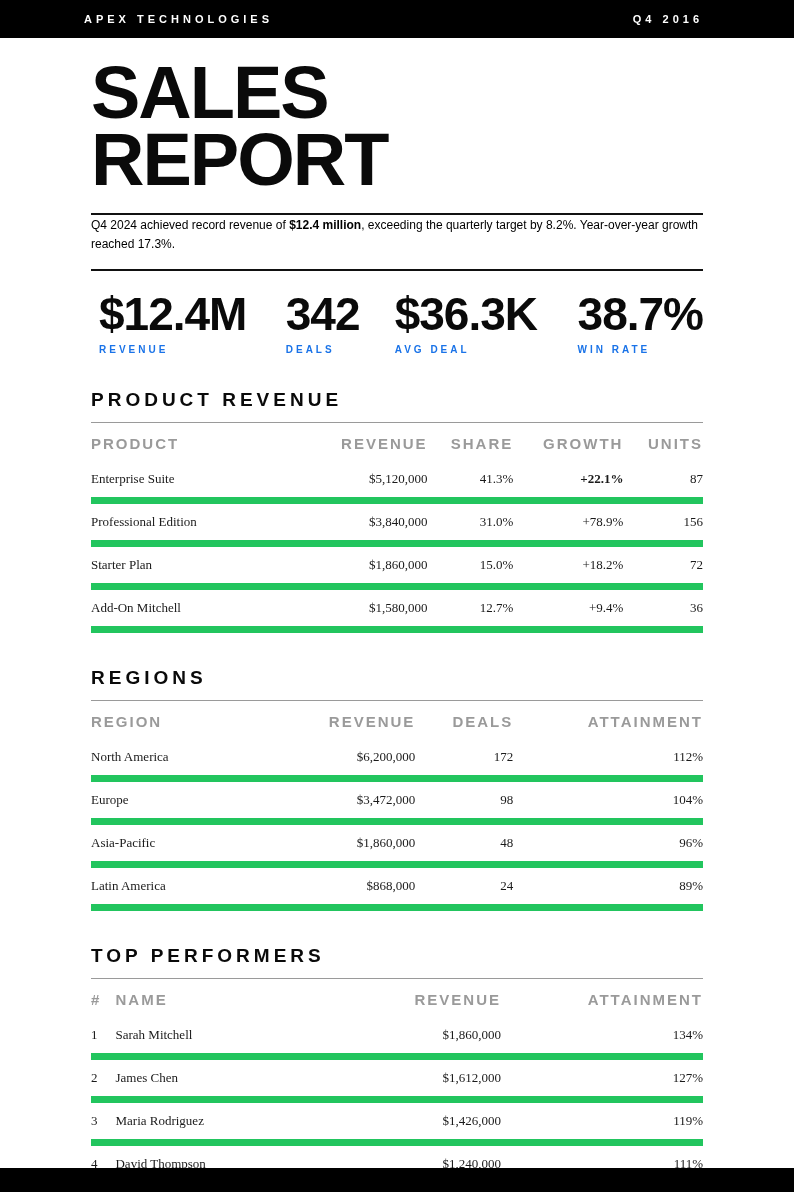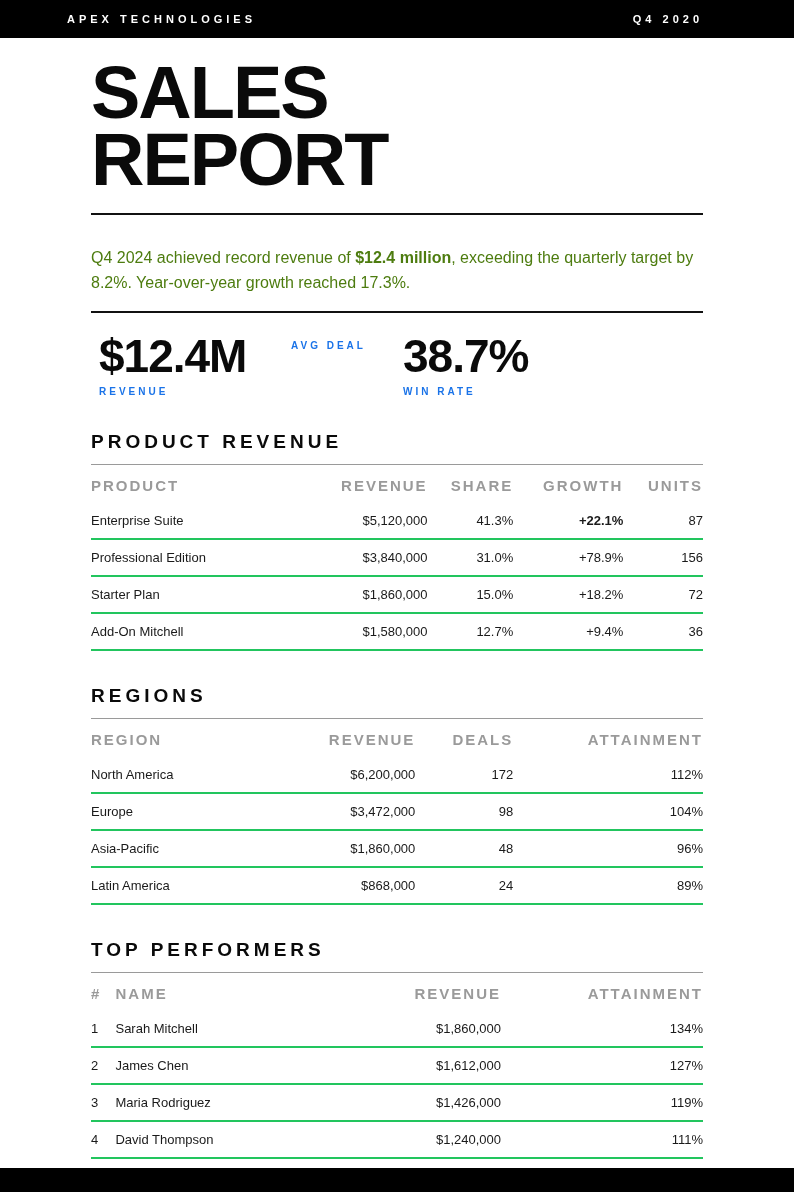--- a/index.html
+++ b/index.html
@@ -5,48 +5,49 @@
   * { margin:0; padding:0; box-sizing:border-box; }
   html,body { width:794px; }
   body {
     height:1192px; position:relative; overflow:hidden;
     background:#ffffff; color:#111;
     font-family:"Liberation Sans","DejaVu Sans",sans-serif;
   }
   .topbar {
     background:#000; color:#fff; height:38px;
     display:flex; align-items:center; justify-content:space-between;
-    padding:0 91px 0 67px;
+    padding:0 91px 0 84px;
     font-size:11px; font-weight:bold; letter-spacing:4px;gap:20px;
   }
   .page { padding:0 91px; width:794px; }
   .big-title { margin-top:22px; font-size:74px; font-weight:900; letter-spacing:-2px; line-height:0.90; color:#0a0a0a; }
   .rule-dark { border:none; border-top:2px solid #111; margin-top:20px; }
-  .summary { margin-top:30px; font-size:16px; line-height:1.58; color:#4d7c0f; }
+  .summary { margin-top:1px; font-size:12px; line-height:1.58; color:#000000; }
   .summary b { font-weight:bold; }
   .rule-dark2 { border:none; border-top:2px solid #111; margin-top:15px; }
   .kpis { display:flex; margin-top:20px;margin-left:8px; }
   .kpi { }
   .kpi:nth-child(1){ width:192px; }
   .kpi:nth-child(2){ width:112px; }
   .kpi:nth-child(3){ width:188px; }
   .kpi-value { font-size:46px; font-weight:900; letter-spacing:-1px; color:#0a0a0a; line-height:1.0; }
   .kpi-label { margin-top:7px; font-size:10px; font-weight:bold; letter-spacing:3px; }
   .section { margin-top:34px; }
   .section-title { font-size:19px; font-weight:bold; letter-spacing:4px; color:#0a0a0a; }
   .section-rule { border:none; border-top:1px solid #9a9a9a; margin-top:11px; }
   table { width:100%; border-collapse:collapse; table-layout:fixed; }
   thead th {
     font-size:15px; font-weight:bold; letter-spacing:2px; color:#9a9a9a;
     text-align:left; padding:12px 0 9px 0;
   }
   thead th.r { text-align:right; }
   tbody td {
     font-size:13px; color:#1a1a1a; padding:10px 0 10px 0;
-    border-bottom:2px solid #22c55e;
+    border-bottom:7px solid #22c55e;
+    font-family:Liberation Serif, serif;
   }
   td.r { text-align:right; }
   td.b { font-weight:bold; }
   .t-products th:nth-child(1){ width:33%; }
   .t-products th:nth-child(2){ width:22%; }
   .t-products th:nth-child(3){ width:14%; }
   .t-products th:nth-child(4){ width:18%; }
   .t-products th:nth-child(5){ width:13%; }
   .t-regions th:nth-child(1){ width:30%; }
   .t-regions th:nth-child(2){ width:23%; }
@@ -60,21 +61,21 @@
     margin-top:28px; font-size:90px; font-weight:900; letter-spacing:-2px;
     color:#f1f1f1; line-height:0.8; user-select:none;
   }
   .bottombar { position:absolute; left:0; bottom:0; width:794px; height:24px; background:#000; }
 </style>
 </head>
 <body>
 
 <header class="topbar">
   <span>APEX TECHNOLOGIES</span>
-  <span>Q4 2020</span>
+  <span>Q4 2016</span>
 </header>
 
 <main class="page">
 
   <h1 class="big-title">
     <div>SALES</div>
     <div>REPORT</div>
   </h1>
 
   <hr class="rule-dark">
@@ -82,20 +83,25 @@
   <p class="summary"><span>Q4 2024 achieved record revenue of </span><b>$12.4 million</b><span>, exceeding the quarterly target by 8.2%. Year-over-year growth reached 17.3%.</span></p>
 
   <hr class="rule-dark2">
 
   <div class="kpis">
     <div class="kpi">
       <div class="kpi-value">$12.4M</div>
       <div class="kpi-label" style="color: rgb(26, 115, 232);">REVENUE</div>
     </div>
     <div class="kpi">
+      <div class="kpi-value">342</div>
+      <div class="kpi-label" style="color: rgb(26, 115, 232);">DEALS</div>
+    </div>
+    <div class="kpi">
+      <div class="kpi-value">$36.3K</div>
       <div class="kpi-label" style="color: rgb(26, 115, 232);">AVG DEAL</div>
     </div>
     <div class="kpi">
       <div class="kpi-value">38.7%</div>
       <div class="kpi-label" style="color: rgb(26, 115, 232);">WIN RATE</div>
     </div>
   </div>
 
   <section class="section">
     <h2 class="section-title">PRODUCT REVENUE</h2>

